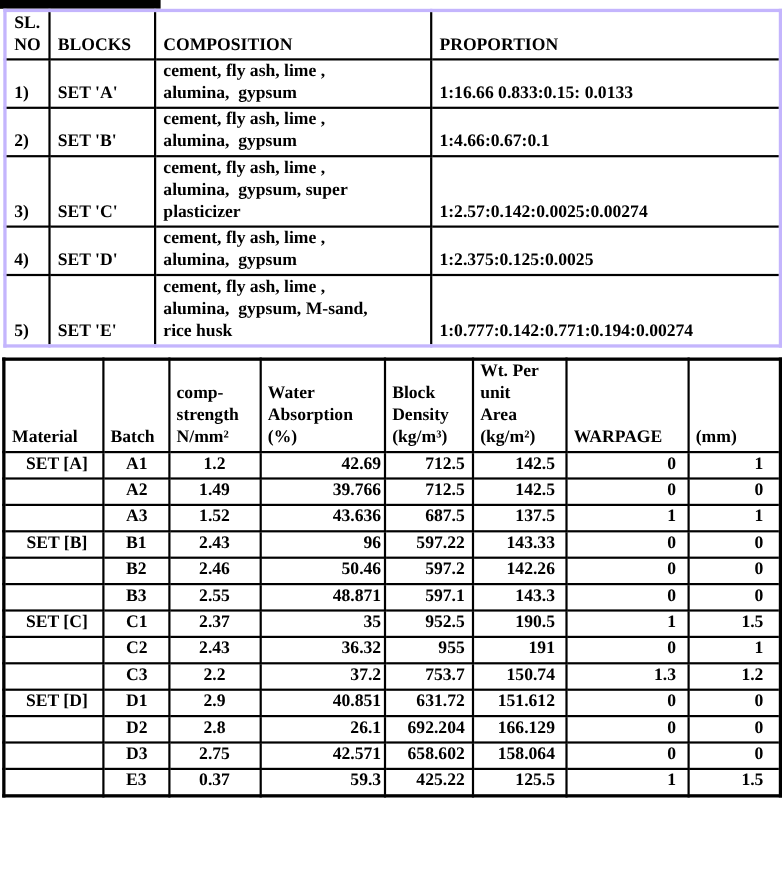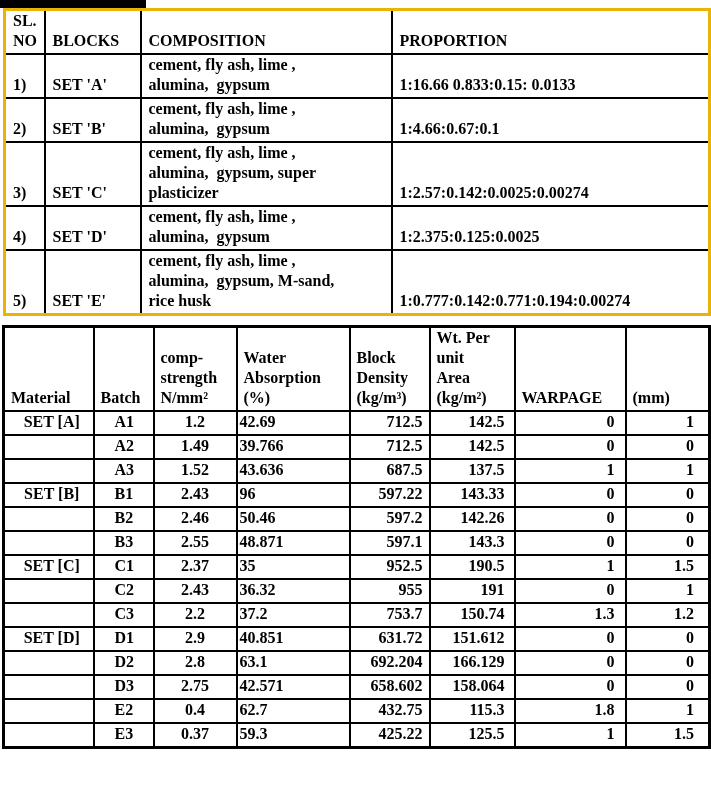--- a/index.html
+++ b/index.html
@@ -3,32 +3,32 @@
 <meta charset="utf-8">
 <style>
   * { margin:0; padding:0; box-sizing:border-box; }
   html,body { background:#ffffff; }
   body {
     width:711px; height:796px; position:relative;
     font-family:"Liberation Serif", serif; font-weight:bold; color:#000;
   }
   .topbar { position:absolute; left:0; top:0; width:146px; height:8px; background:#000; }
   table { border-collapse:collapse; table-layout:fixed; position:absolute; background:#fff; }
-  #t1 { left:3px; top:8px; width:705px; font-size:16px; line-height:20px; border:3px solid #eab308; }
+  #t1 { left:3px; top:8px; width:705px; font-size:16px; line-height:20px; border:3px solid #c4b5fd; }
   #t2 { left:2px; top:325px; width:706px; font-size:16px; line-height:20px; border:3px solid #000; }
   td, th { border:2px solid #000; vertical-align:bottom; overflow:hidden; font-weight:bold; }
   #t1 th, #t1 td { padding:0 4px 2px 7px; text-align:left; white-space:pre-wrap; }
   .rh40{height:40px} .rh42{height:42px} .rh43{height:43px} .rh64{height:64px} .rh60{height:60px}
   .rh80{height:80px} .rh30{height:30px} .rh24{height:24px}
   #t2 th { padding:0 2px 2px 6px; text-align:left; white-space:pre-wrap; vertical-align:bottom; }
   #t2 td { padding:0 2px 2px 2px; vertical-align:bottom; }
   #t2 td.c0 { text-align:center;  padding-left:8px; }
   #t2 td.c1 { text-align:left;  padding-left:20px; }
   #t2 td.c2 { text-align:center; }
-  #t2 td.c3 { text-align:left; }
+  #t2 td.c3 { text-align:right; }
   #t2 td.c4 { text-align:right; padding-right:6px; }
   #t2 td.c5 { text-align:right; padding-right:9px; }
   #t2 td.c6 { text-align:right; padding-right:10px; }
   #t2 td.c7 { text-align:right; padding-right:14px; }
 </style>
 </head>
 <body>
 
 <div class="topbar"></div>
 
@@ -215,45 +215,35 @@
     <td class="c3">40.851</td>
     <td class="c4">631.72</td>
     <td class="c5">151.612</td>
     <td class="c6">0</td>
     <td class="c7">0</td>
   </tr>
   <tr class="rh24">
     <td class="c0"></td>
     <td class="c1">D2</td>
     <td class="c2">2.8</td>
-    <td class="c3">63.1</td>
+    <td class="c3">26.1</td>
     <td class="c4">692.204</td>
     <td class="c5">166.129</td>
     <td class="c6">0</td>
     <td class="c7">0</td>
   </tr>
   <tr class="rh24">
     <td class="c0"></td>
     <td class="c1">D3</td>
     <td class="c2">2.75</td>
     <td class="c3">42.571</td>
     <td class="c4">658.602</td>
     <td class="c5">158.064</td>
     <td class="c6">0</td>
     <td class="c7">0</td>
-  </tr>
-  <tr class="rh24">
-    <td class="c0"></td>
-    <td class="c1">E2</td>
-    <td class="c2">0.4</td>
-    <td class="c3">62.7</td>
-    <td class="c4">432.75</td>
-    <td class="c5">115.3</td>
-    <td class="c6">1.8</td>
-    <td class="c7">1</td>
   </tr>
   <tr class="rh24">
     <td class="c0"></td>
     <td class="c1">E3</td>
     <td class="c2">0.37</td>
     <td class="c3">59.3</td>
     <td class="c4">425.22</td>
     <td class="c5">125.5</td>
     <td class="c6">1</td>
     <td class="c7">1.5</td>

